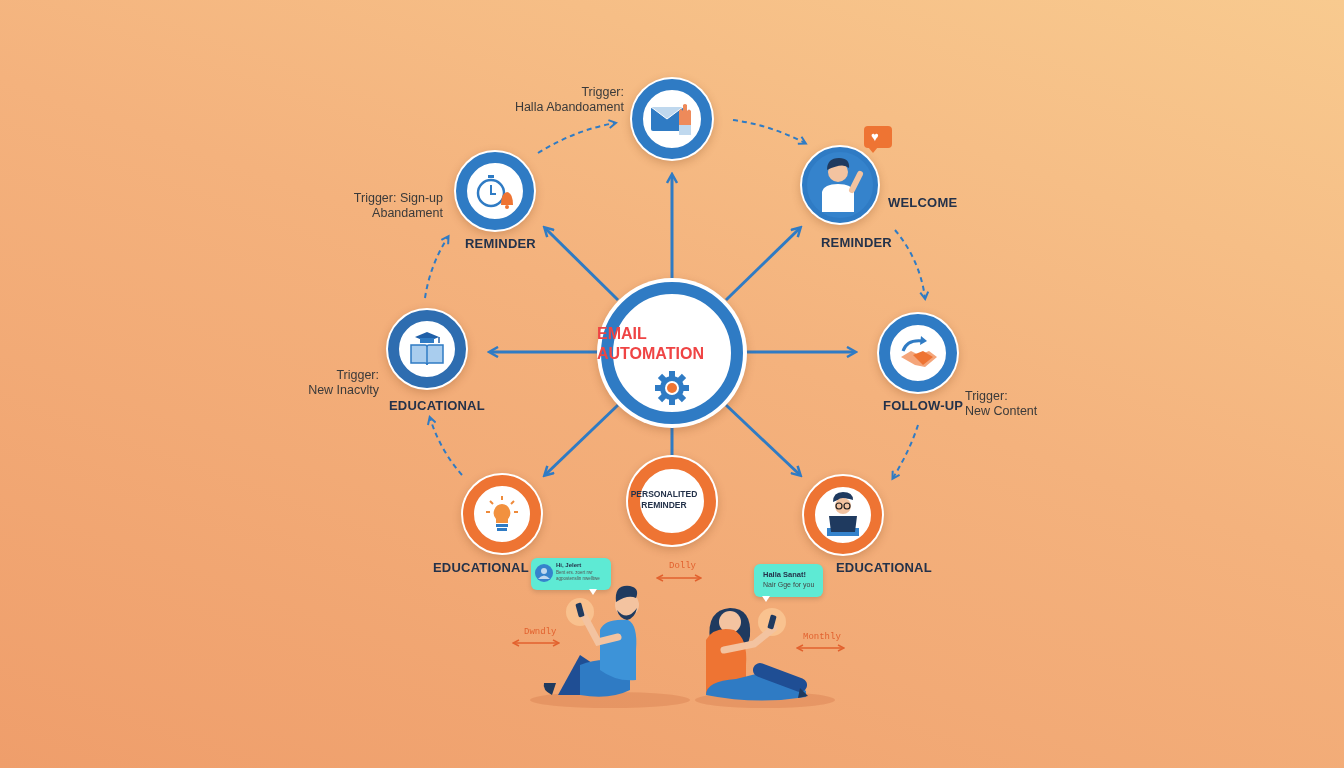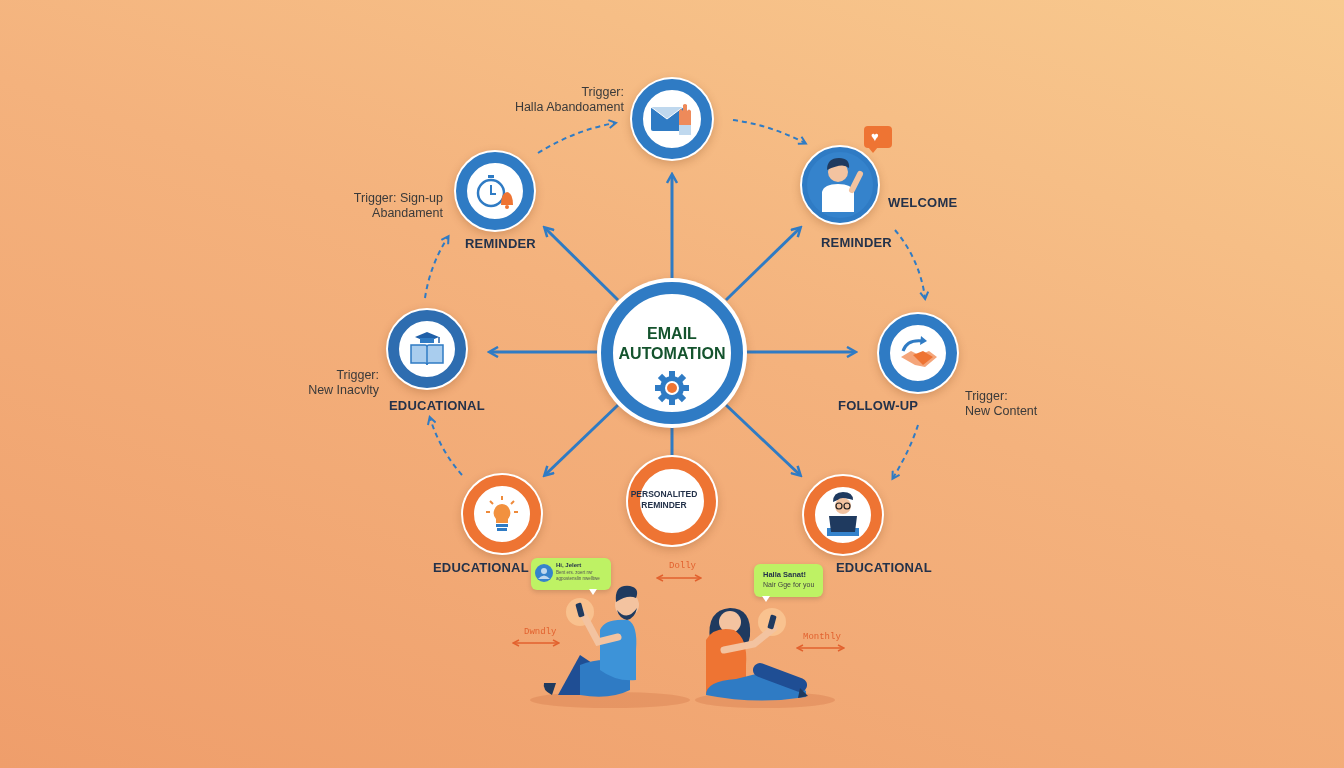--- a/index.html
+++ b/index.html
@@ -20,29 +20,29 @@
   .inner { position:relative; z-index:2; display:flex; align-items:center; justify-content:center; }
   .label {
     position:absolute; font-weight:bold; color:#24324A; font-size:13px;
     letter-spacing:0.2px; white-space:nowrap;
   }
   .trigger {
     position:absolute; color:#3A3A3A; font-size:12.5px; line-height:15px; white-space:nowrap;
   }
   .trigger.right { text-align:right; }
   .center-text {
-    position:absolute; left:0; width:100%; text-align:center; font-weight:bold;
-    color:#14532d; font-size:16px; line-height:20px;
+    position:absolute; left:0; width:100%; text-align:left; font-weight:bold;
+    color:#ef4444; font-size:16px; line-height:20px;
   }
   .pm-text {
     position:absolute; left:0; width:100%; text-align:center; font-weight:bold;
     color:#24324A; font-size:8.5px; line-height:11px;
   }
   .bubble {
-    position:absolute; background:#bef264; border-radius:6px;
+    position:absolute; background:#5eead4; border-radius:6px;
     box-shadow:0 2px 5px rgba(0,0,0,0.15);
   }
   .freq { position:absolute; color:#E2612E; font-size:9px;font-family:Liberation Mono, monospace; }
 </style>
 </head>
 <body>
 
 <div id="canvas">
 
   <svg width="1344" height="768" style="position:absolute;left:0;top:0;">
@@ -175,21 +175,21 @@
 
   <div class="node" style="left:877px;top:312px;width:82px;height:82px;">
     <div class="ring blue" style="left:2px;top:2px;width:78px;height:78px;"></div>
     <svg class="inner" width="46" height="40" viewBox="0 0 46 40">
       <path d="M8,18 q4,-12 20,-10" fill="none" stroke="#2F7BC4" stroke-width="3"></path>
       <path d="M26,3 l6,5 l-7,4" fill="#2F7BC4"></path>
       <path d="M6,24 l10,-6 l8,4 l10,-4 l8,6 l-12,10 l-10,-2z" fill="#F4A57A"></path>
       <path d="M18,22 l10,-4 l10,6 l-10,8z" fill="#EE7433"></path>
     </svg>
   </div>
-  <div class="label" style="left:838px;top:398px;">FOLLOW-UP</div>
+  <div class="label" style="left:883px;top:398px;">FOLLOW-UP</div>
   <div class="trigger" style="left:965px;top:389px;">
     <div>Trigger:</div>
     <div>New Content</div>
   </div>
 
   <div class="node" style="left:461px;top:473px;width:82px;height:82px;">
     <div class="ring orange" style="left:2px;top:2px;width:78px;height:78px;"></div>
     <svg class="inner" width="40" height="40" viewBox="0 0 40 40">
       <g stroke="#EE8A3A" stroke-width="2">
         <line x1="20" y1="2" x2="20" y2="6"></line>

